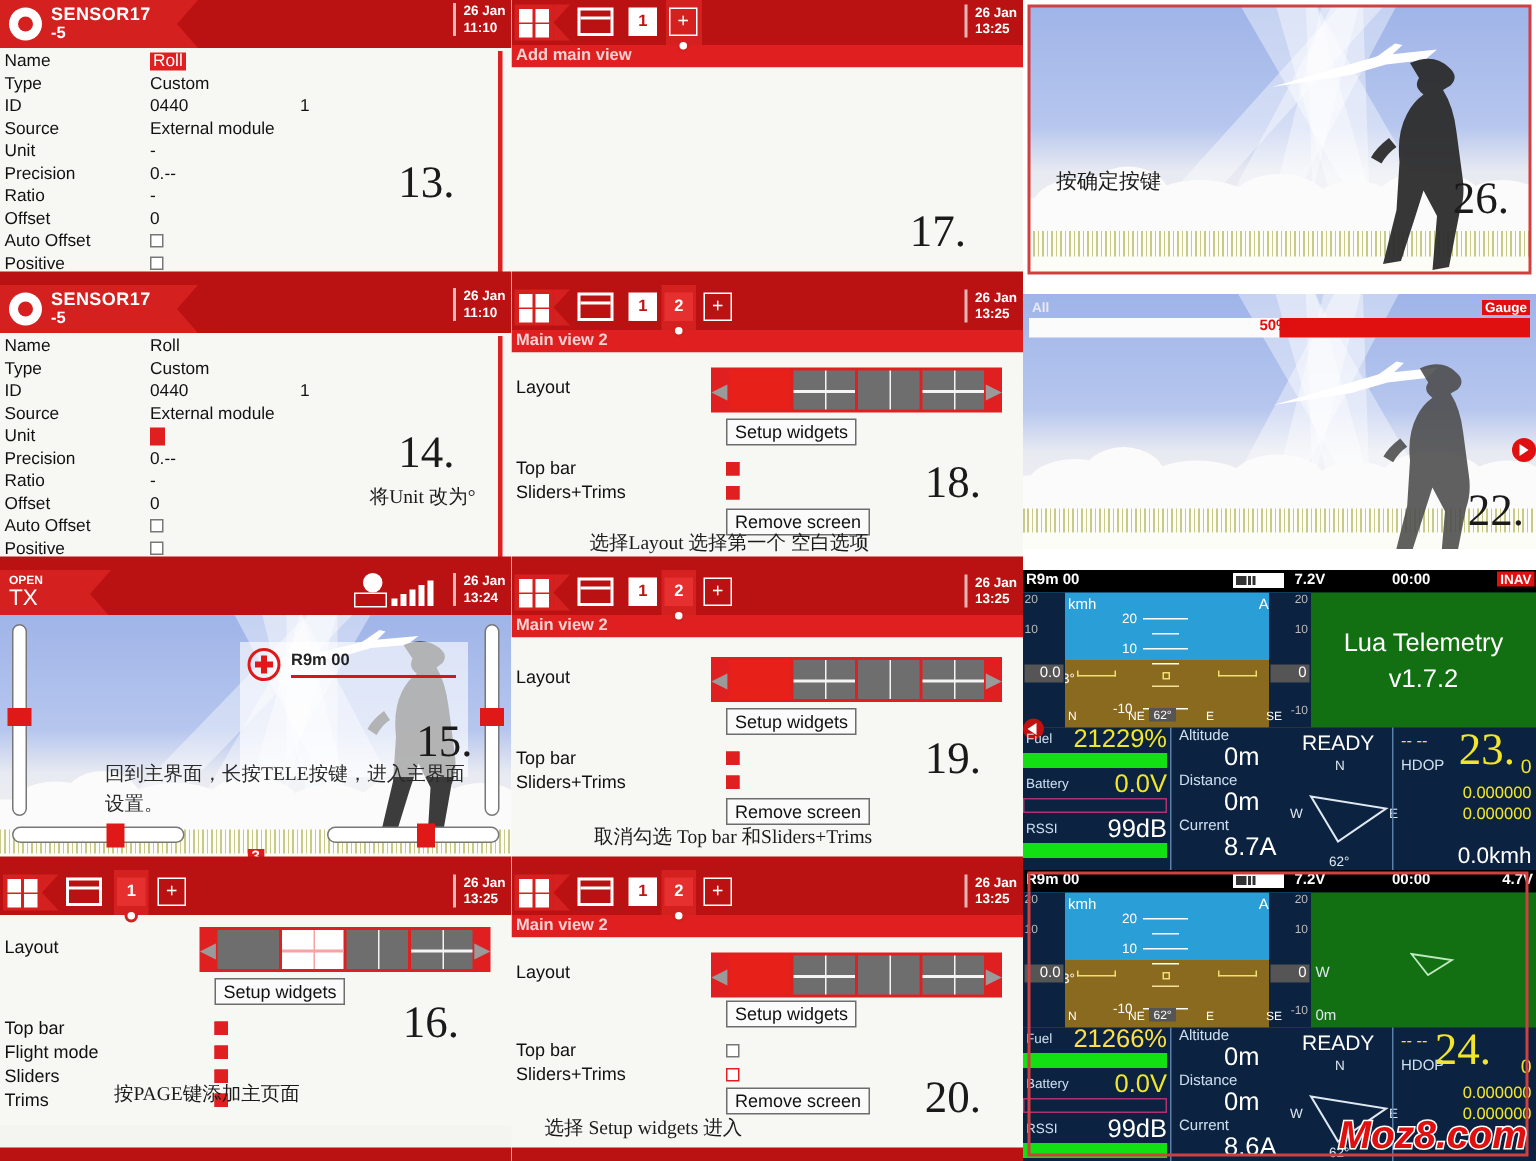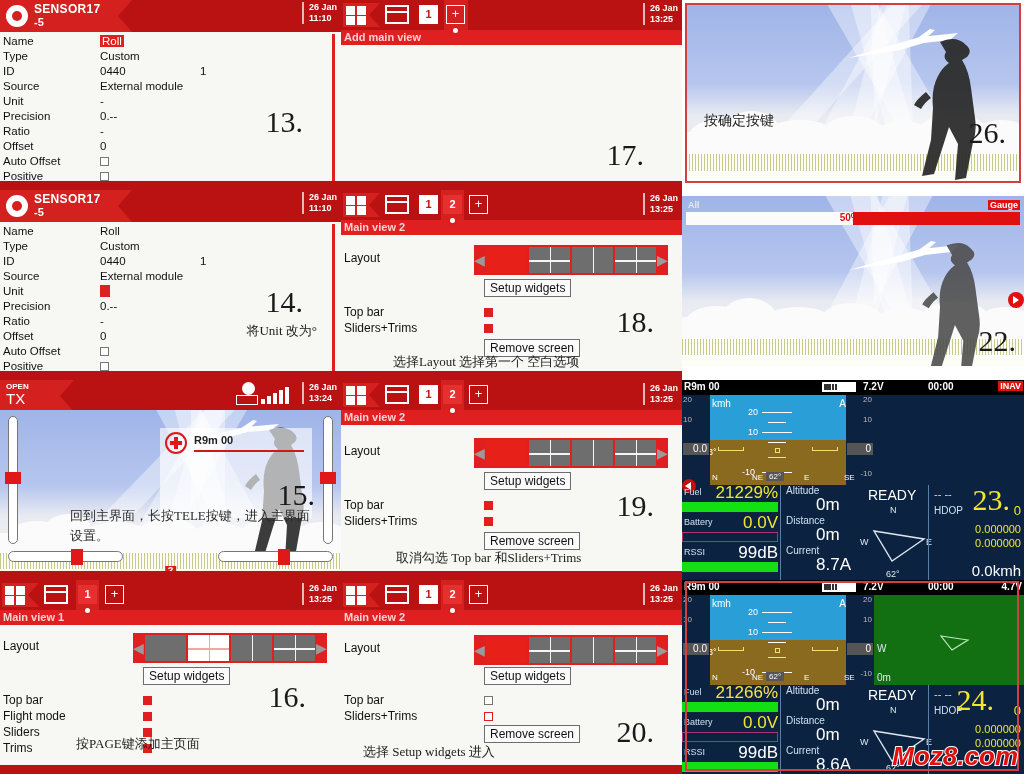--- a/index.html
+++ b/index.html
@@ -368,21 +368,20 @@
       <div class="tab-ico" style="left:44px;"></div>
       <div class="tab-sel-box" style="left:76px;width:23px;"></div>
       <div class="tab-n sel" style="left:78px;">1</div>
       <div class="tab-dot" style="left:83px;"></div>
       <div class="tab-plus" style="left:105px;">+</div>
       <div class="tab-datetime">
         <div>26 Jan</div>
           <div>13:25</div>
       </div>
     </div>
-    <div class="view-title">Main view 1</div>
     <div class="view-body" style="height:140px;">
       <div class="lay-label" style="top:14px;">Layout</div>
       <div class="lay-strip" style="left:133px;top:8px;">
         <div class="lay-arrow">◀</div>
         <div class="lay-opt"></div>
         <div class="lay-opt sel-white">
             <div class="h"></div>
             <div class="v"></div>
           </div>
         <div class="lay-opt">
@@ -714,20 +713,24 @@
           <span style="position:absolute;left:70px;">NE</span>
           <span style="position:absolute;left:122px;">E</span>
           <span style="position:absolute;left:162px;">SE</span>
           <span style="position:absolute;left:84px;top:-1px;background:#555;padding:0 3px;">62°</span>
         </div>
         <div style="position:absolute;left:0;top:84px;width:14px;height:14px;border-radius:50%;background:#c01010;">
           <div style="position:absolute;left:3px;top:3px;border-right:6px solid #fff;border-top:4px solid transparent;border-bottom:4px solid transparent;"></div>
         </div>
       </div>
 
+      <div class="greenmap" style="left:192px;top:15px;right:0;height:90px;">
+        <div class="lua-t" style="top:24px;">Lua Telemetry</div>
+        <div class="lua-t" style="top:48px;">v1.7.2</div>
+      </div>
 
       <div style="position:absolute;left:0;top:105px;width:98px;bottom:0;">
         <div id="g23">
             <div style="position: absolute; left: 0px; top: 0px; width: 98px; height: 28px;">
               <span style="position:absolute;left:2px;top:2px;color:#cfe0f0;font-size:9px;">Fuel</span>
               <span style="position:absolute;right:2px;top:-2px;color:#f2e62a;font-size:17px;">21229%</span>
               <div class="bar-green" style="left:0;right:2px;top:17px;height:10px;position:absolute;"></div>
             </div>
             <div style="position: absolute; left: 0px; top: 30px; width: 98px; height: 28px;">
               <span style="position:absolute;left:2px;top:2px;color:#cfe0f0;font-size:9px;">Battery</span>

